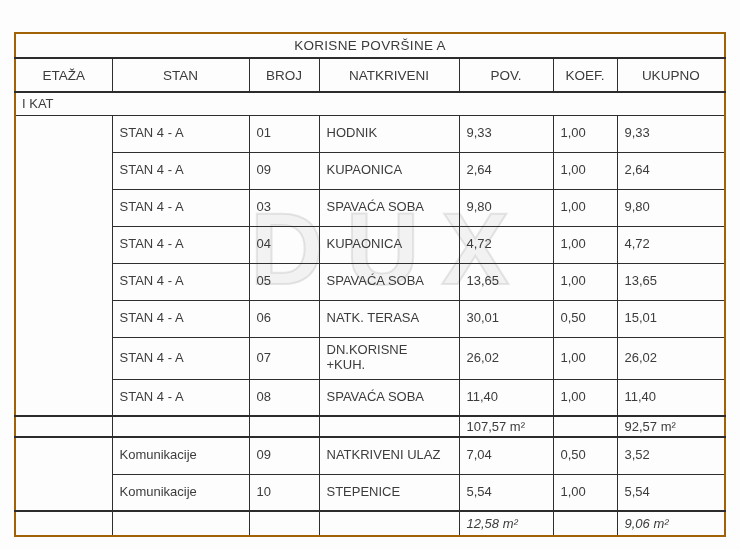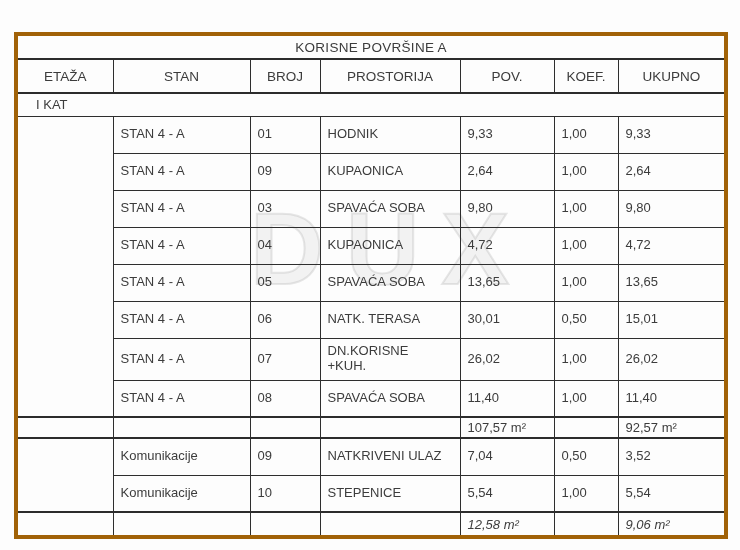--- a/index.html
+++ b/index.html
@@ -22,36 +22,36 @@
   .wm-sub{
     position:absolute;left:300px;top:300px;
     font-size:15px;font-weight:bold;letter-spacing:9px;
     color:rgba(150,150,150,0.20);
   }
   table.sheet{
     position:absolute;z-index:1;left:14px;top:32px;
     width:710px;
     border-collapse:collapse;table-layout:fixed;
     background:transparent;
-    border:4px solid #a16207;
+    border:2px solid #a16207;
   }
   table.sheet td, table.sheet th{
     border:1px solid #2e2e2e;
     font-size:13px;font-weight:normal;
     color:#3c3c3c;
     padding:2px 7px;
     text-align:left;vertical-align:middle;
     overflow:hidden;white-space:pre-line;
   }
   tr.title-row{height:25px;}
   tr.title-row td{text-align:center;border-bottom:2px solid #2c2c2c;font-size:13.5px;letter-spacing:0.3px;}
   tr.header-row{height:34px;}
   tr.header-row th{text-align:center;border-bottom:2px solid #2c2c2c;font-size:13.5px;}
   tr.floor-row{height:23px;}
-  tr.floor-row td{padding-left:18px;}
+  tr.floor-row td{padding-left:6px;}
   tr.data-row{height:37px;}
   tr.data-row.tall{height:42px;}
   tr.data-row td{line-height:1.15;}
   tr.sum-row{height:21px;}
   tr.sum-row td{border-top:2px solid #2c2c2c;border-bottom:2px solid #2c2c2c;}
   tr.total-row{height:25px;}
   tr.total-row td{border-top:2px solid #2c2c2c;font-style:italic;}
 </style>
 </head>
 <body>
@@ -75,21 +75,21 @@
 
     <tbody>
         <tr class="title-row">
       <td colspan="7">KORISNE POVRŠINE A</td>
     </tr>
 
     <tr class="header-row">
       <th>ETAŽA</th>
       <th>STAN</th>
       <th>BROJ</th>
-      <th>PROSTORIJA</th>
+      <th>NATKRIVENI</th>
       <th>POV.</th>
       <th>KOEF.</th>
       <th>UKUPNO</th>
     </tr>
 
     <tr class="floor-row">
       <td colspan="7">I KAT</td>
     </tr>
 
     <tr class="data-row">

